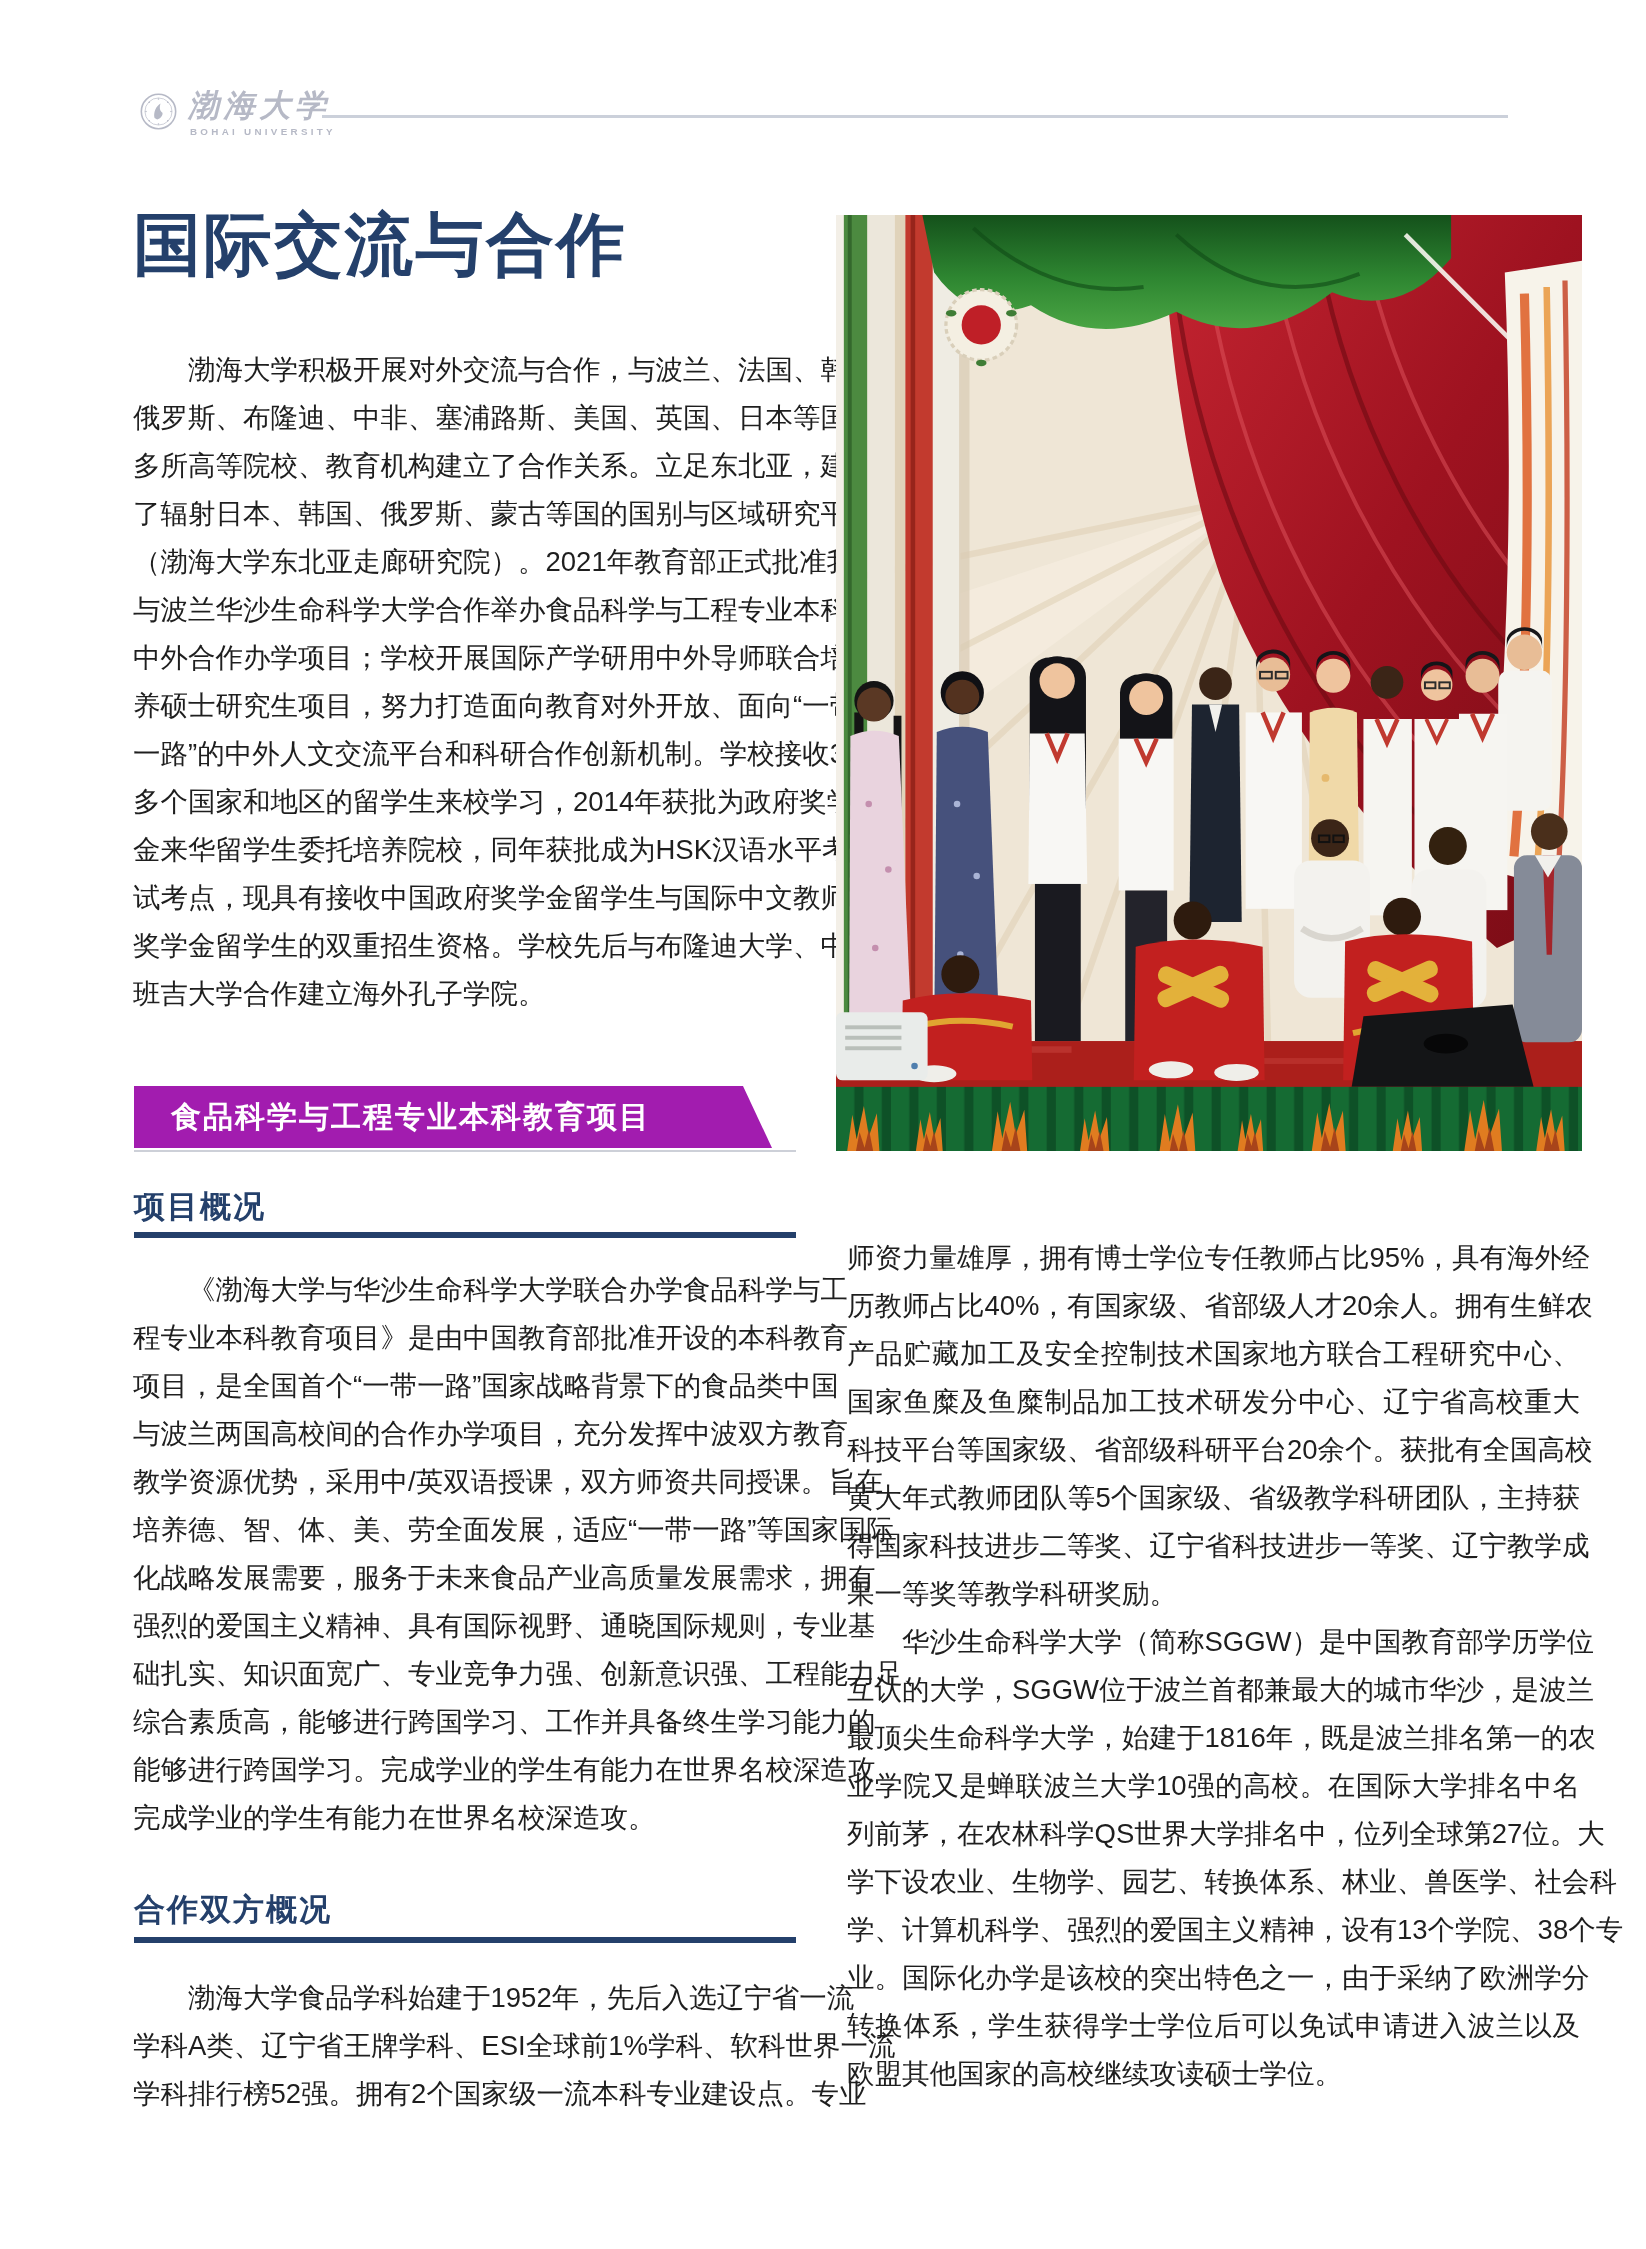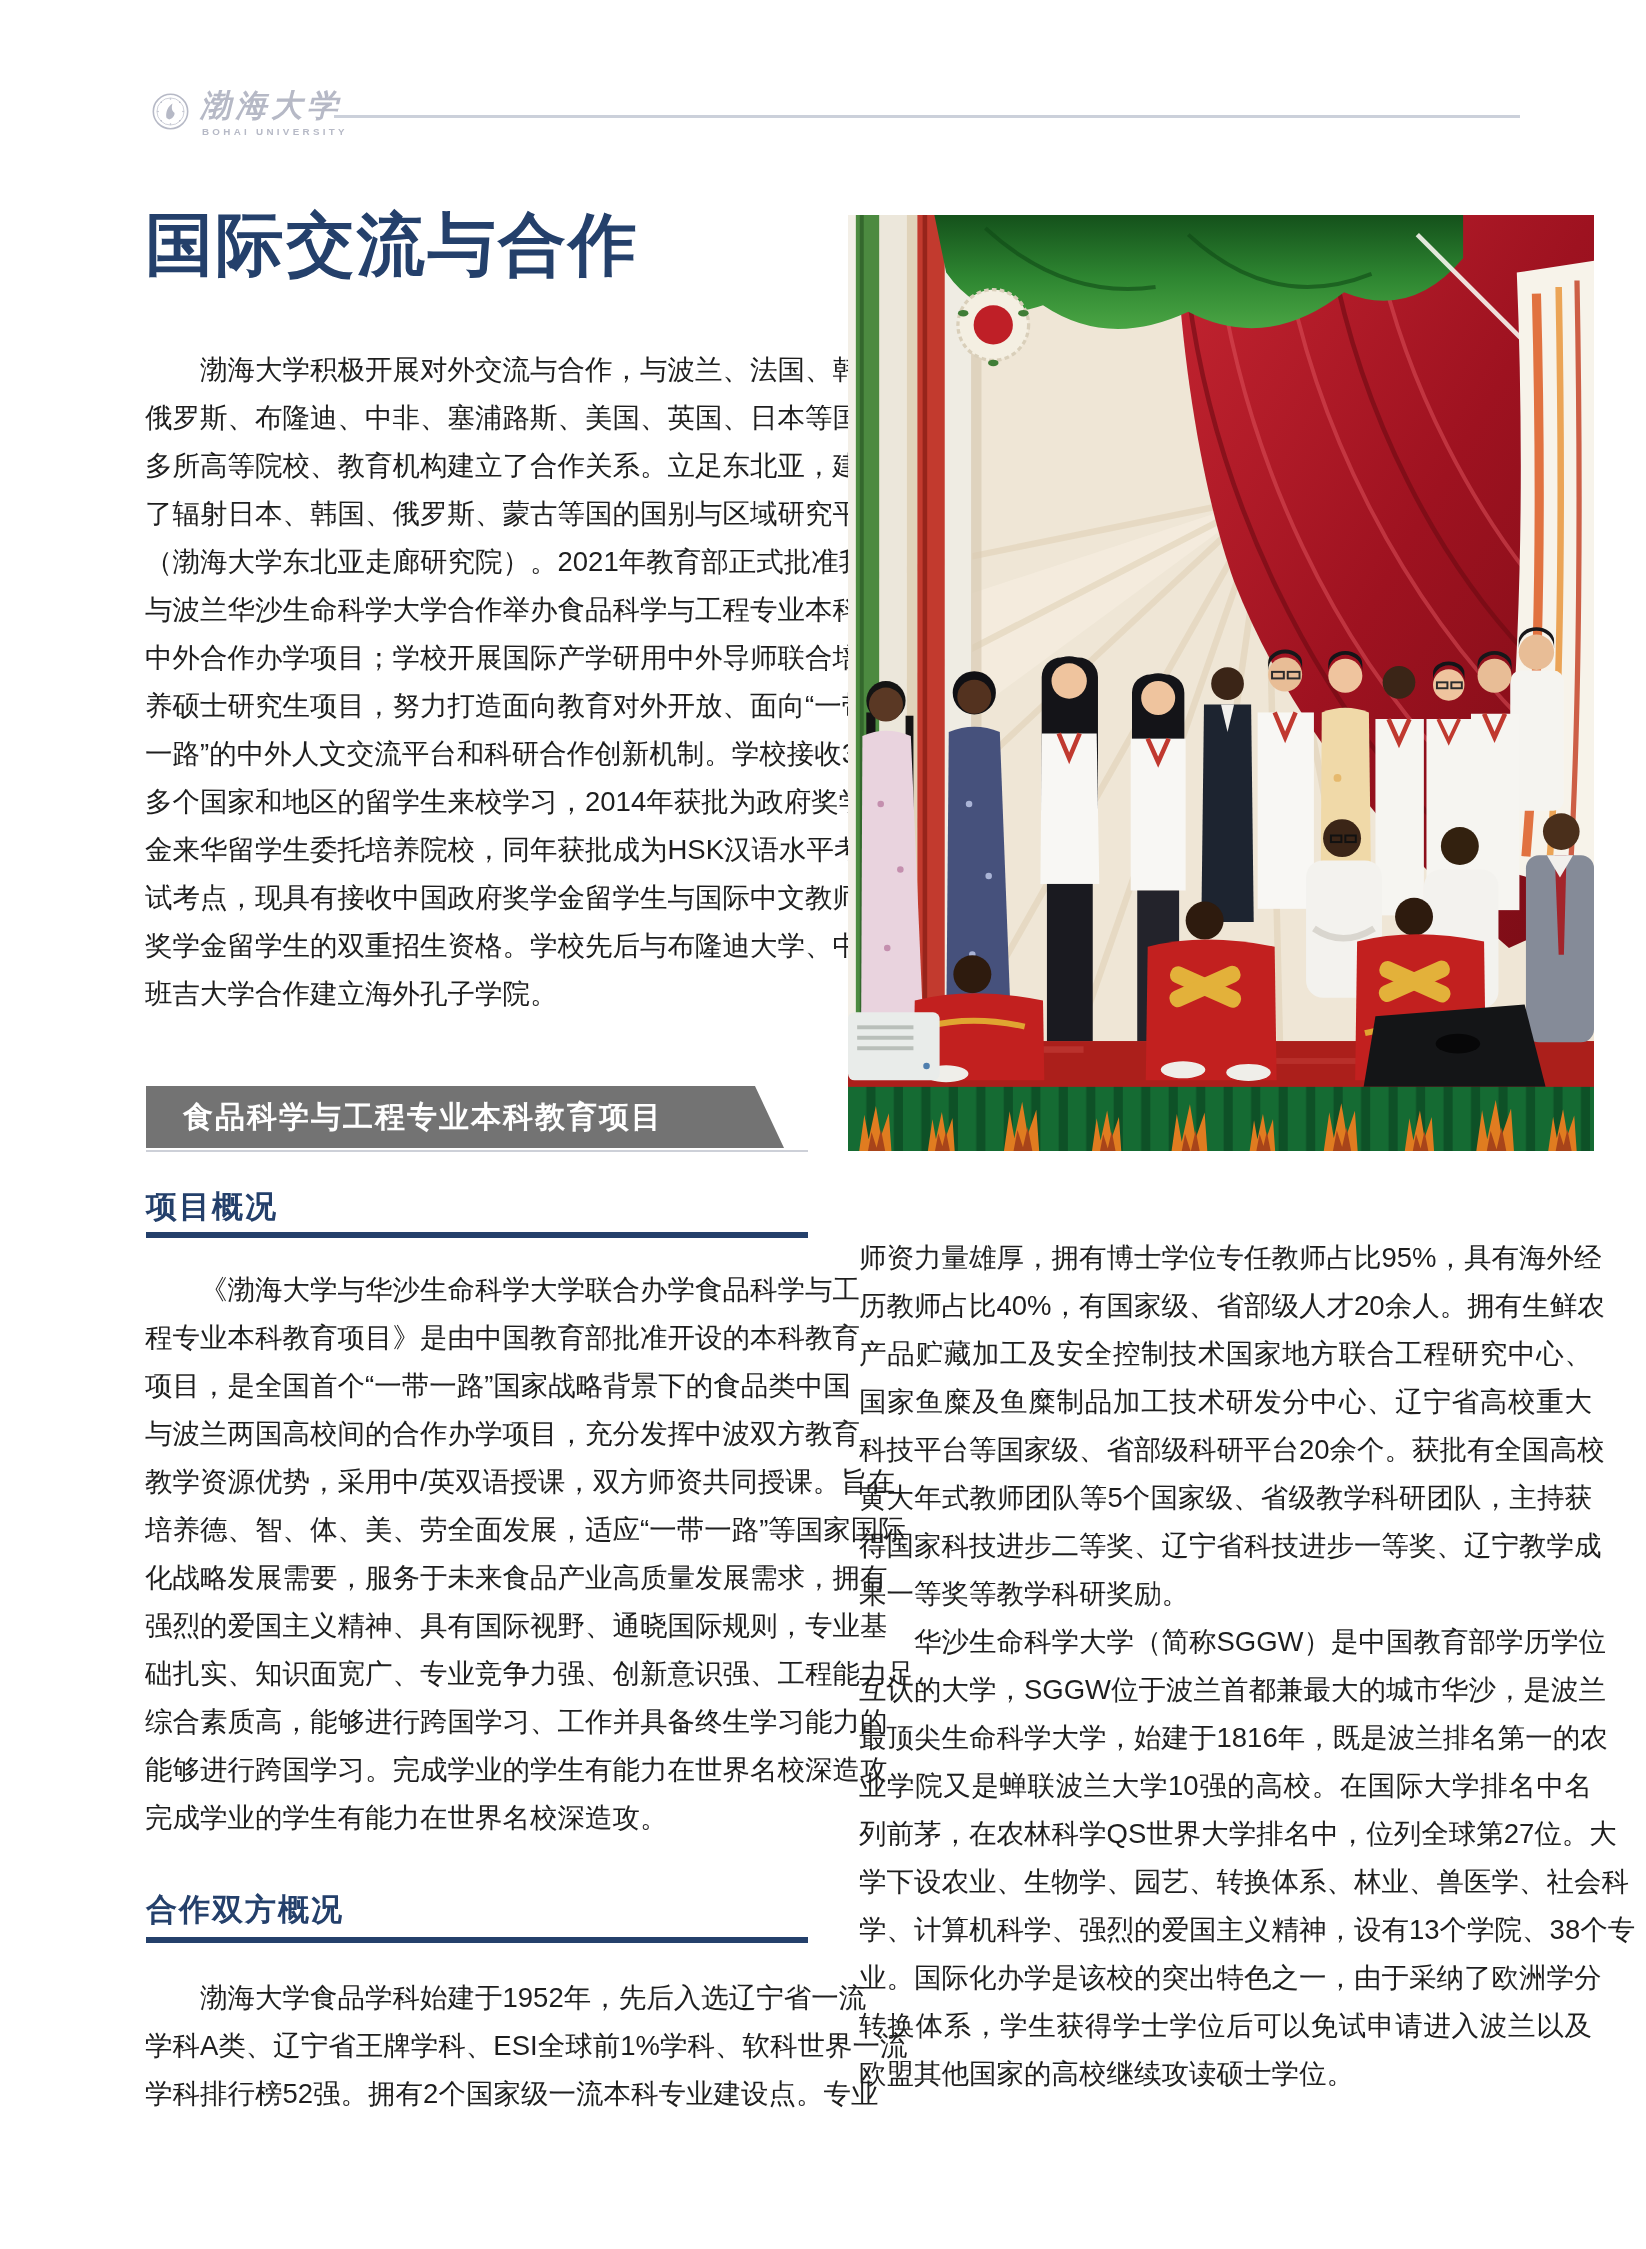--- a/index.html
+++ b/index.html
@@ -1,20 +1,20 @@
 <!DOCTYPE html>
 <html style="font-size:10.5px"><head>
 <meta charset="utf-8">
 <style>
   html,body{margin:0;padding:0;}
   body{
     width:1647px;height:2250px;position:relative;background:#ffffff;
     font-family:"Liberation Sans",sans-serif;color:#1f1f1f;overflow:hidden;
   }
-  .page{position:absolute;inset:0;margin-left:12px;}
+  .page{position:absolute;inset:0;}
 
   
   .logo{position:absolute;left:140px;top:89px;height:59px;}
   .logo-seal{position:absolute;left:0;top:3.9px;width:37px;height:37px;}
   .logo-cn{position:absolute;left:48px;top:-3.9px;font-size:31px;font-weight:bold;font-style:italic;
            color:#b6b9c6;letter-spacing:4.6px;white-space:nowrap;}
   .logo-en{position:absolute;left:50px;top:37px;font-size:9.8px;font-weight:bold;
            color:#b6b9c6;letter-spacing:3.3px;white-space:nowrap;}
   .hline{position:absolute;left:322px;top:115px;width:1186px;height:2.6px;background:#cbd0da;}
 
@@ -24,21 +24,21 @@
 
   
   .col-left{position:absolute;left:133px;width:662px;}
   .col-right{position:absolute;left:847px;top:1234px;width:733px;}
   .tline{font-size:27.5px;line-height:48px;height:48px;text-align:justify;text-align-last:justify;
          color:#1e1e1e;white-space:nowrap;}
   .tline.indent{text-indent:55px;}
   .tline.endline{text-align-last:left;}
 
   
-  .banner{position:absolute;left:134px;top:1086px;width:638px;height:62px;background:#737373;
+  .banner{position:absolute;left:134px;top:1086px;width:638px;height:62px;background:#a21caf;
           clip-path:polygon(0 0,609px 0,100% 100%,0 100%);
           color:#ffffff;font-size:30px;font-weight:bold;line-height:62px;
           padding-left:37px;box-sizing:border-box;letter-spacing:2px;white-space:nowrap;}
   .banner-shadow{position:absolute;left:134px;top:1150px;width:662px;height:2px;background:#cdd0d8;}
 
   
   .sec-h{position:absolute;left:134px;font-size:31px;font-weight:bold;color:#24406b;
          letter-spacing:2px;white-space:nowrap;}
   .rule{position:absolute;left:134px;width:662px;height:5.9px;background:#24406b;}
 

